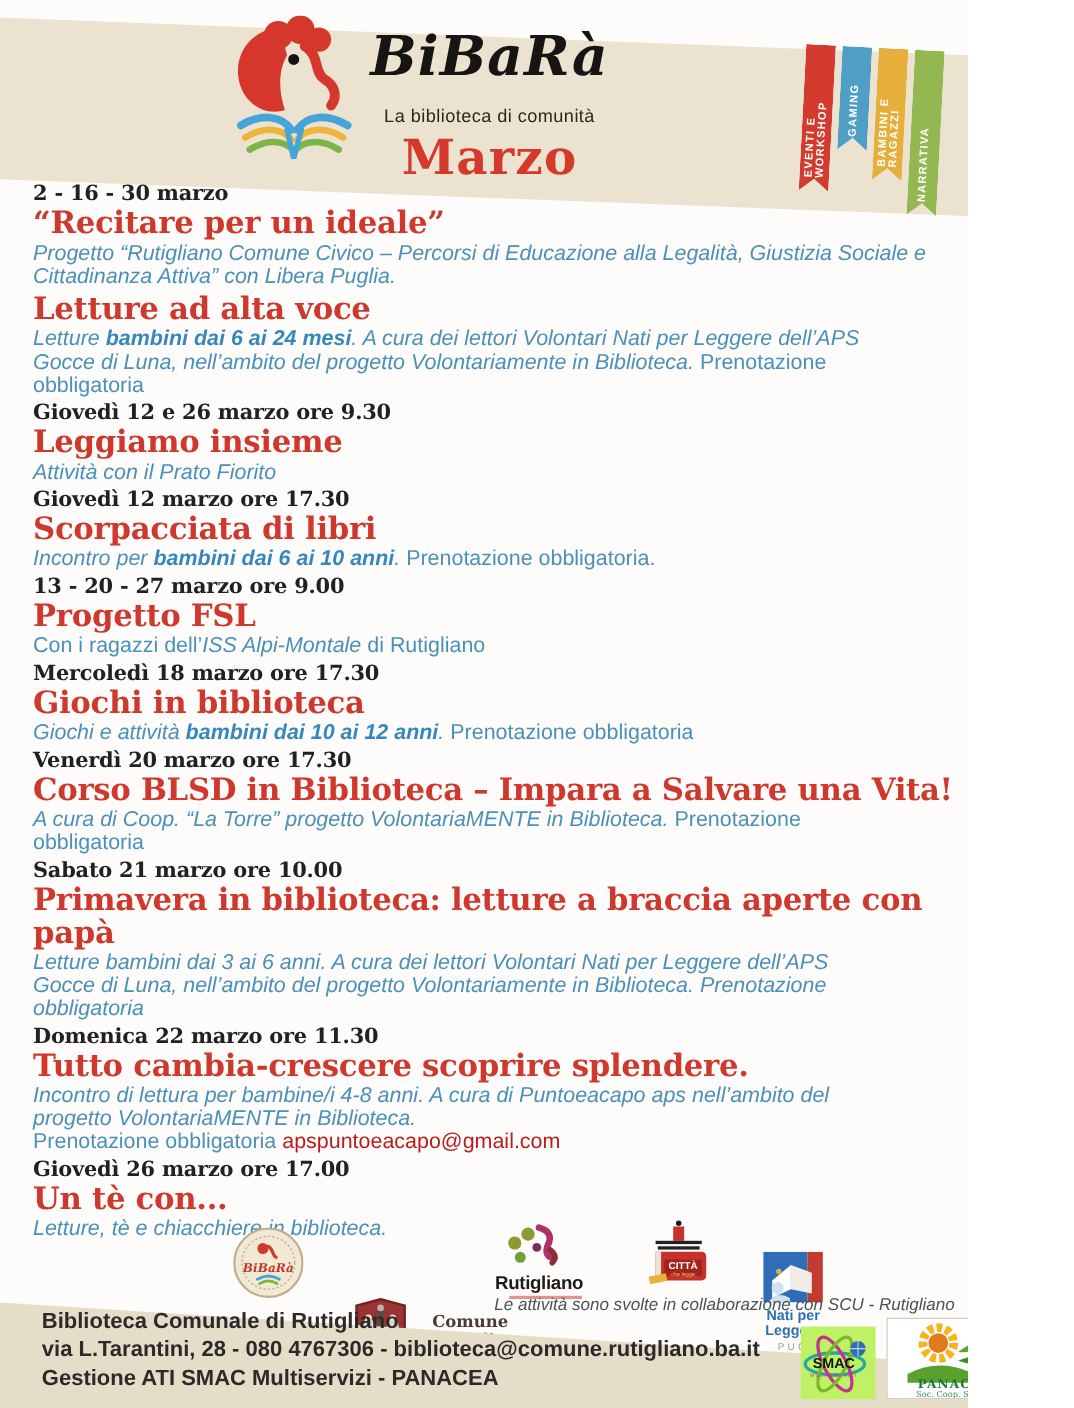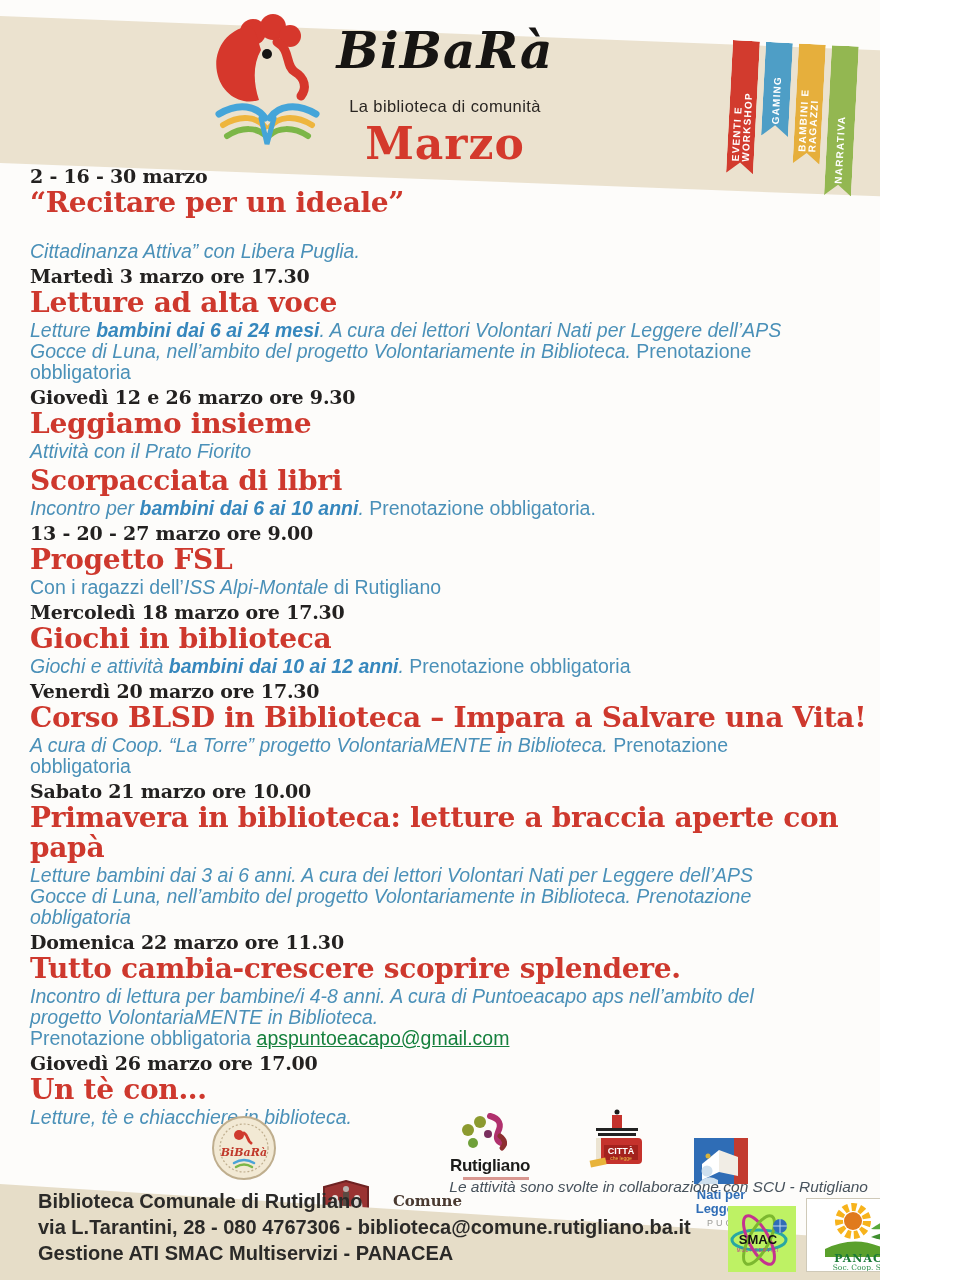--- a/index.html
+++ b/index.html
@@ -29,21 +29,21 @@
   
   .events{position:absolute;left:30px;top:166px;width:905px;}
   .event{margin-bottom:4px;}
   .ev-date{font:700 19px/21px "DejaVu Serif",serif;color:#232120;letter-spacing:-.2px;}
   .ev-title{font:700 28px/30px "DejaVu Serif",serif;color:#ce382d;margin:1px 0 2px 0;
     letter-spacing:-.3px;white-space:pre-line;}
   .ev-desc{font-size:19.5px;line-height:21px;color:#4a90b8;margin:0;}
   .p-i{font-style:italic;}
   .p-bi{font-style:italic;font-weight:700;color:#3687bd;}
   .p-r{font-style:normal;}
-  .p-link{font-style:normal;color:#15803d;text-decoration:underline;cursor:pointer;}
+  .p-link{font-style:normal;color:#b91c1c;cursor:pointer;}
 
   
   .logo{position:absolute;}
   .logo-seal{left:212px;top:1116px;}
   .logo-comune{left:322px;top:1180px;display:flex;align-items:center;gap:8px;}
   .comune-text{font-family:"DejaVu Serif",serif;font-weight:700;color:#4a3a31;text-align:center;}
   .comune-text .l1{font-size:15px;line-height:17px;}
   .comune-text .l2{font-size:13.5px;line-height:16px;}
   .logo-rutigliano{left:450px;top:1112px;text-align:left;width:92px;}
   .rut-label{font:800 17px/19px "Liberation Sans",sans-serif;color:#1c1c1a;letter-spacing:-.3px;}
@@ -108,36 +108,36 @@
       </div>
     <div class="ribbon r4">
         <span>NARRATIVA</span>
       </div>
   </div>
 
   <main class="events" id="events">
     <div class="event">
       <div class="ev-date">2 - 16 - 30 marzo</div>
       <h2 class="ev-title">“Recitare per un ideale”</h2>
-      <p class="ev-desc"><br><span class="p-i">Cittadinanza Attiva” con Libera Puglia.</span></p>
-    </div>
-
-    <div class="event">
-      <div class="ev-date">Martedì 3 marzo ore 17.30</div>
+      <p class="ev-desc"><span class="p-i">Progetto “Rutigliano Comune Civico – Percorsi di Educazione alla Legalità, Giustizia Sociale e</span><br><span class="p-i">Cittadinanza Attiva” con Libera Puglia.</span></p>
+    </div>
+
+    <div class="event">
       <h2 class="ev-title">Letture ad alta voce</h2>
       <p class="ev-desc"><span class="p-i">Letture </span><span class="p-bi">bambini dai 6 ai 24 mesi</span><span class="p-i">. A cura dei lettori Volontari Nati per Leggere dell’APS</span><br><span class="p-i">Gocce di Luna, nell’ambito del progetto Volontariamente in Biblioteca. </span><span class="p-r">Prenotazione</span><br><span class="p-r">obbligatoria</span></p>
     </div>
 
     <div class="event">
       <div class="ev-date">Giovedì 12 e 26 marzo ore 9.30</div>
       <h2 class="ev-title">Leggiamo insieme</h2>
       <p class="ev-desc"><span class="p-i">Attività con il Prato Fiorito</span></p>
     </div>
 
     <div class="event">
+      <div class="ev-date">Giovedì 12 marzo ore 17.30</div>
       <h2 class="ev-title">Scorpacciata di libri</h2>
       <p class="ev-desc"><span class="p-i">Incontro per </span><span class="p-bi">bambini dai 6 ai 10 anni</span><span class="p-i">. </span><span class="p-r">Prenotazione obbligatoria.</span></p>
     </div>
 
     <div class="event">
       <div class="ev-date">13 - 20 - 27 marzo ore 9.00</div>
       <h2 class="ev-title">Progetto FSL</h2>
       <p class="ev-desc"><span class="p-r">Con i ragazzi dell’</span><span class="p-i">ISS Alpi-Montale</span><span class="p-r"> di Rutigliano</span></p>
     </div>
 

